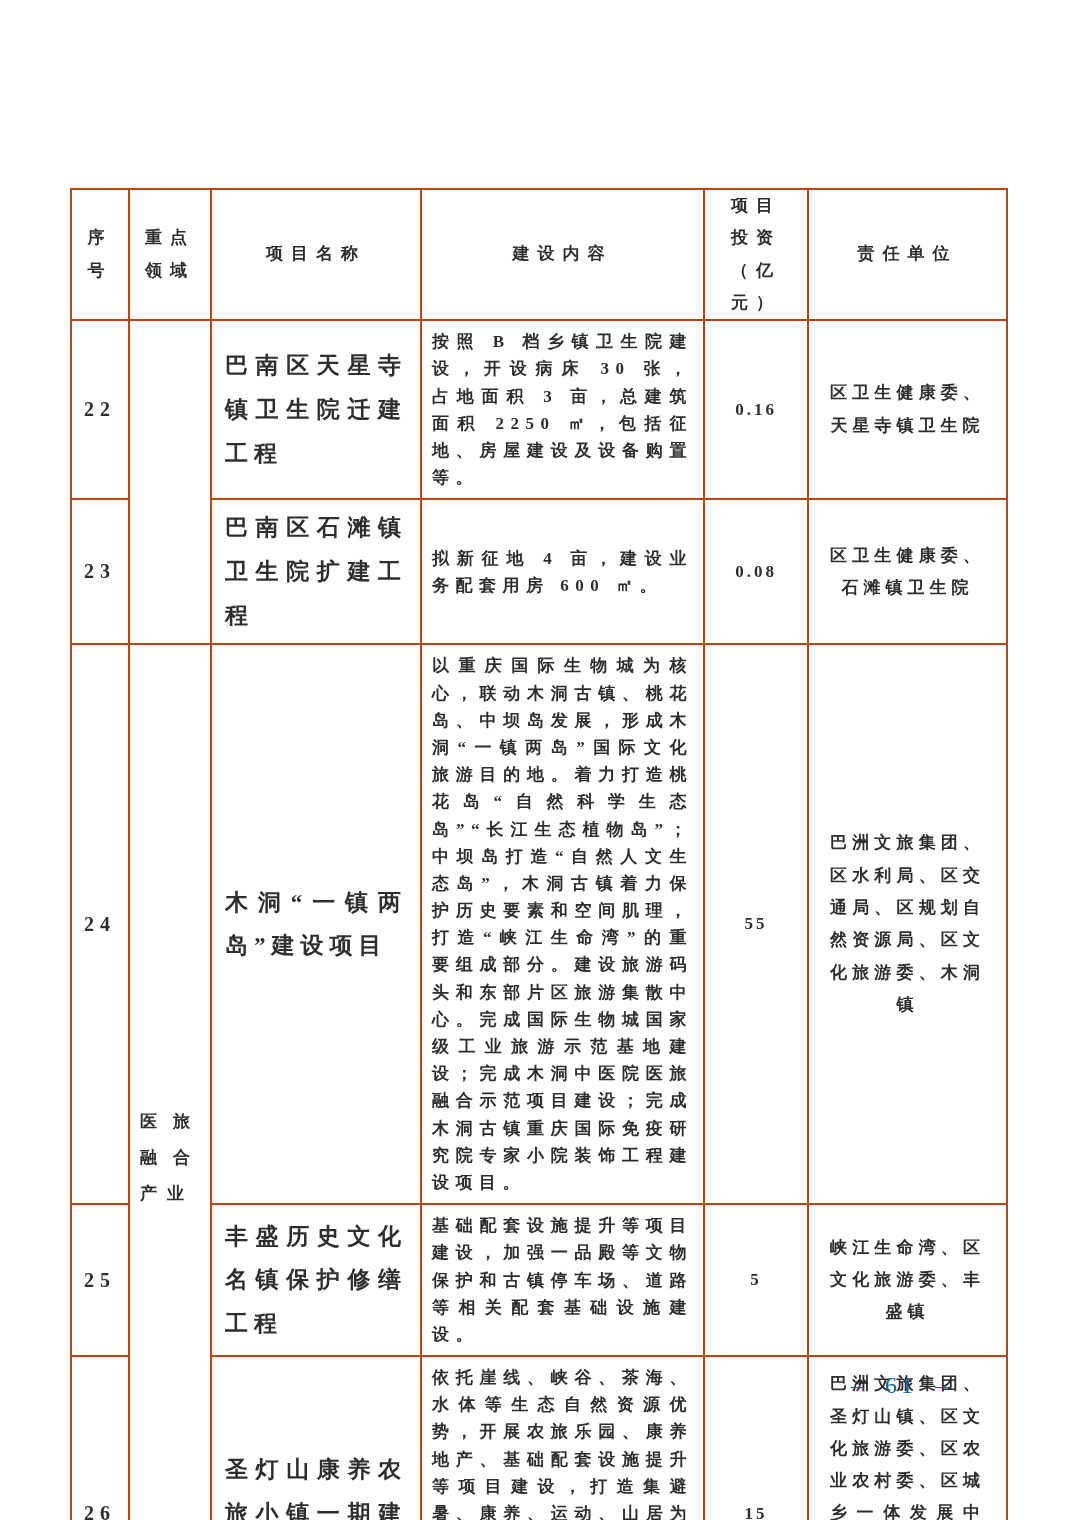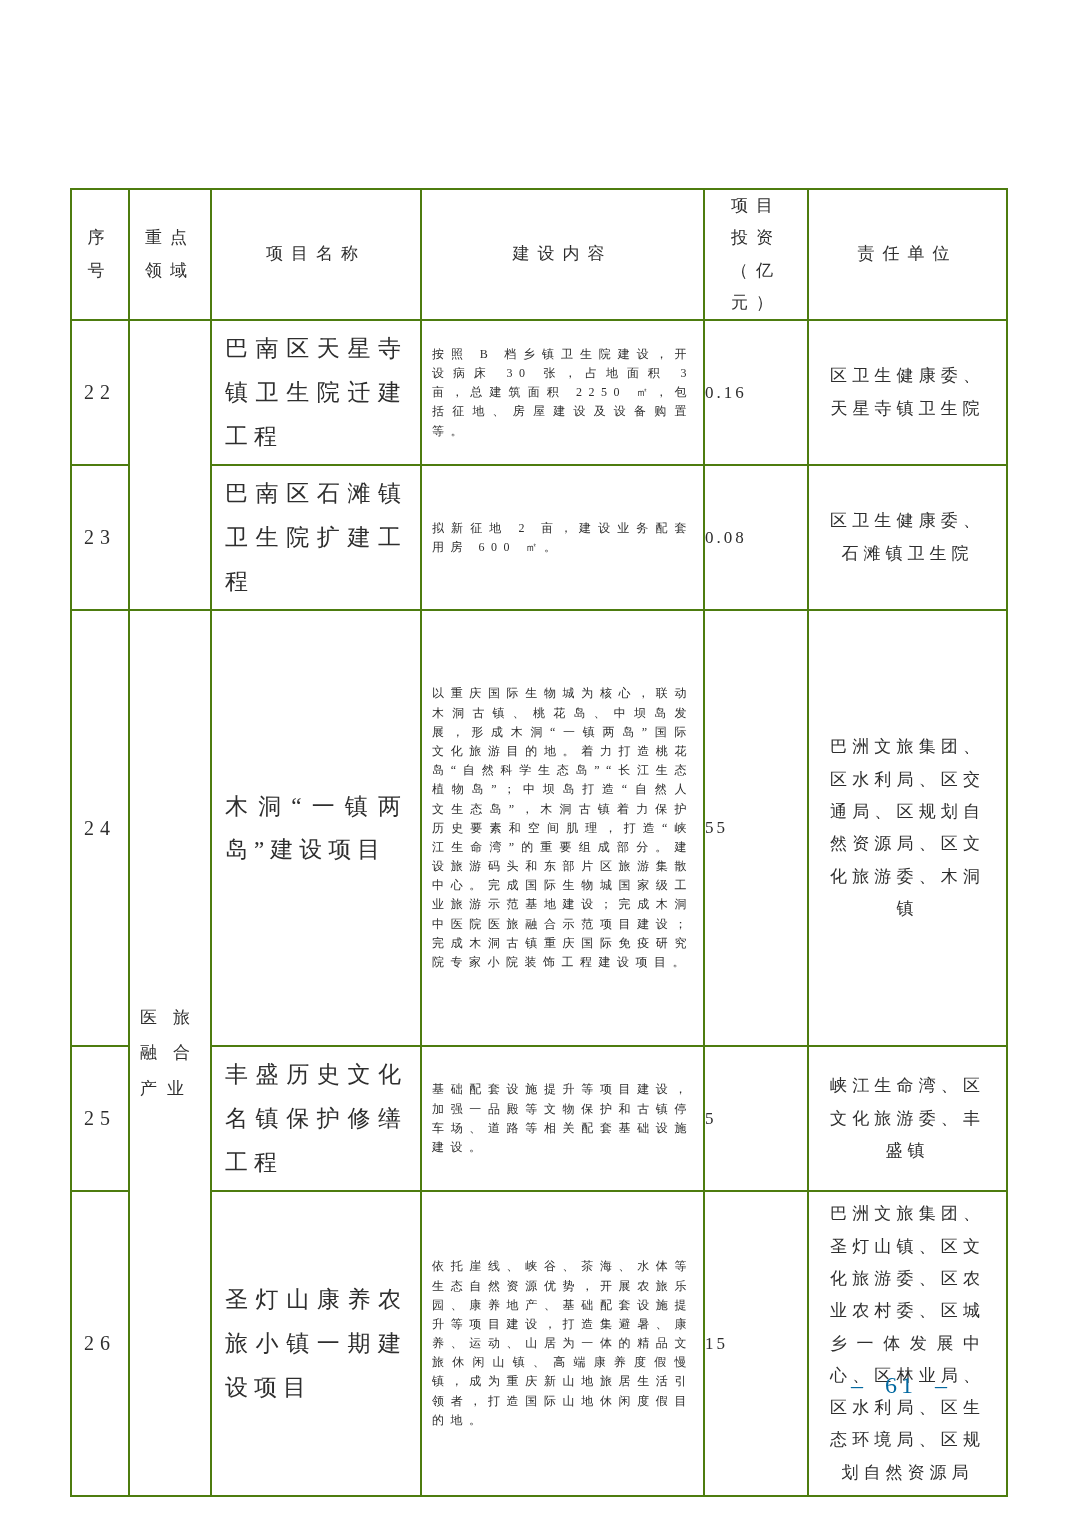--- a/index.html
+++ b/index.html
@@ -10,23 +10,23 @@
     color:#2e2e2e;
     position:relative;
   }
   .page { position:absolute; inset:0; background:#ffffff; }
 
   table.doc {
     position:absolute; left:70px; top:188px; width:936px;
     border-collapse:collapse; table-layout:fixed;
   }
   .doc td, .doc th {
-    border:2px solid #4d7c0f;
+    border:2px solid #c2410c;
     vertical-align:middle;
-    font-weight:normal;
+    font-weight:bold;
     overflow:hidden;
   }
   
   .doc thead tr { height:90px; }
   .doc th {
     font-size:17px; letter-spacing:8px; line-height:1.9;
     text-align:center;
   }
   .hwrap { margin:0 auto; text-align:center; }
   .hw1 { width:27px; }   
@@ -44,25 +44,25 @@
   }
   .cell-field {
     text-align:center; font-size:17px; letter-spacing:10px; line-height:2.1;
   }
   .fieldwrap { width:60px; margin:0 auto; text-align:justify; }
   .cell-name {
     padding:6px 13px; font-size:23px; letter-spacing:6px;
     line-height:1.9; text-align:justify;
   }
   .cell-content {
-    padding:7px 10px; font-size:12px; letter-spacing:6.5px;
+    padding:7px 10px; font-size:17px; letter-spacing:6.5px;
     line-height:1.6; text-align:justify;
   }
   .cell-invest {
-    text-align:left; font-size:17px; letter-spacing:3px;
+    text-align:center; font-size:17px; letter-spacing:3px;
   }
   .cell-unit {
     padding:6px 21px; font-size:17px; letter-spacing:5px;
     line-height:1.9; text-align:justify; text-align-last:center;
   }
 
   .page-number {
     position:absolute; top:1372px; left:836px; width:130px;
     text-align:center; font-size:24px; letter-spacing:4px;
     color:#0369a1; word-spacing:8px;
@@ -103,21 +103,21 @@
         <td class="cell-seq">22</td>
         <td class="cell-field" rowspan="2"></td>
         <td class="cell-name">巴南区天星寺镇卫生院迁建工程</td>
         <td class="cell-content">按照 B 档乡镇卫生院建设，开设病床 30 张，占地面积 3 亩，总建筑面积 2250 ㎡，包括征地、房屋建设及设备购置等。</td>
         <td class="cell-invest">0.16</td>
         <td class="cell-unit">区卫生健康委、天星寺镇卫生院</td>
       </tr>
       <tr class="r23">
         <td class="cell-seq">23</td>
         <td class="cell-name">巴南区石滩镇卫生院扩建工程</td>
-        <td class="cell-content">拟新征地 2 亩，建设业务配套用房 600 ㎡。</td>
+        <td class="cell-content">拟新征地 4 亩，建设业务配套用房 600 ㎡。</td>
         <td class="cell-invest">0.08</td>
         <td class="cell-unit">区卫生健康委、石滩镇卫生院</td>
       </tr>
       <tr class="r24">
         <td class="cell-seq">24</td>
         <td class="cell-field" rowspan="3">
           <div class="fieldwrap">医旅融合产业</div>
         </td>
         <td class="cell-name">木洞“一镇两岛”建设项目</td>
         <td class="cell-content">以重庆国际生物城为核心，联动木洞古镇、桃花岛、中坝岛发展，形成木洞“一镇两岛”国际文化旅游目的地。着力打造桃花岛“自然科学生态岛”“长江生态植物岛”；中坝岛打造“自然人文生态岛”，木洞古镇着力保护历史要素和空间肌理，打造“峡江生命湾”的重要组成部分。建设旅游码头和东部片区旅游集散中心。完成国际生物城国家级工业旅游示范基地建设；完成木洞中医院医旅融合示范项目建设；完成木洞古镇重庆国际免疫研究院专家小院装饰工程建设项目。</td>

